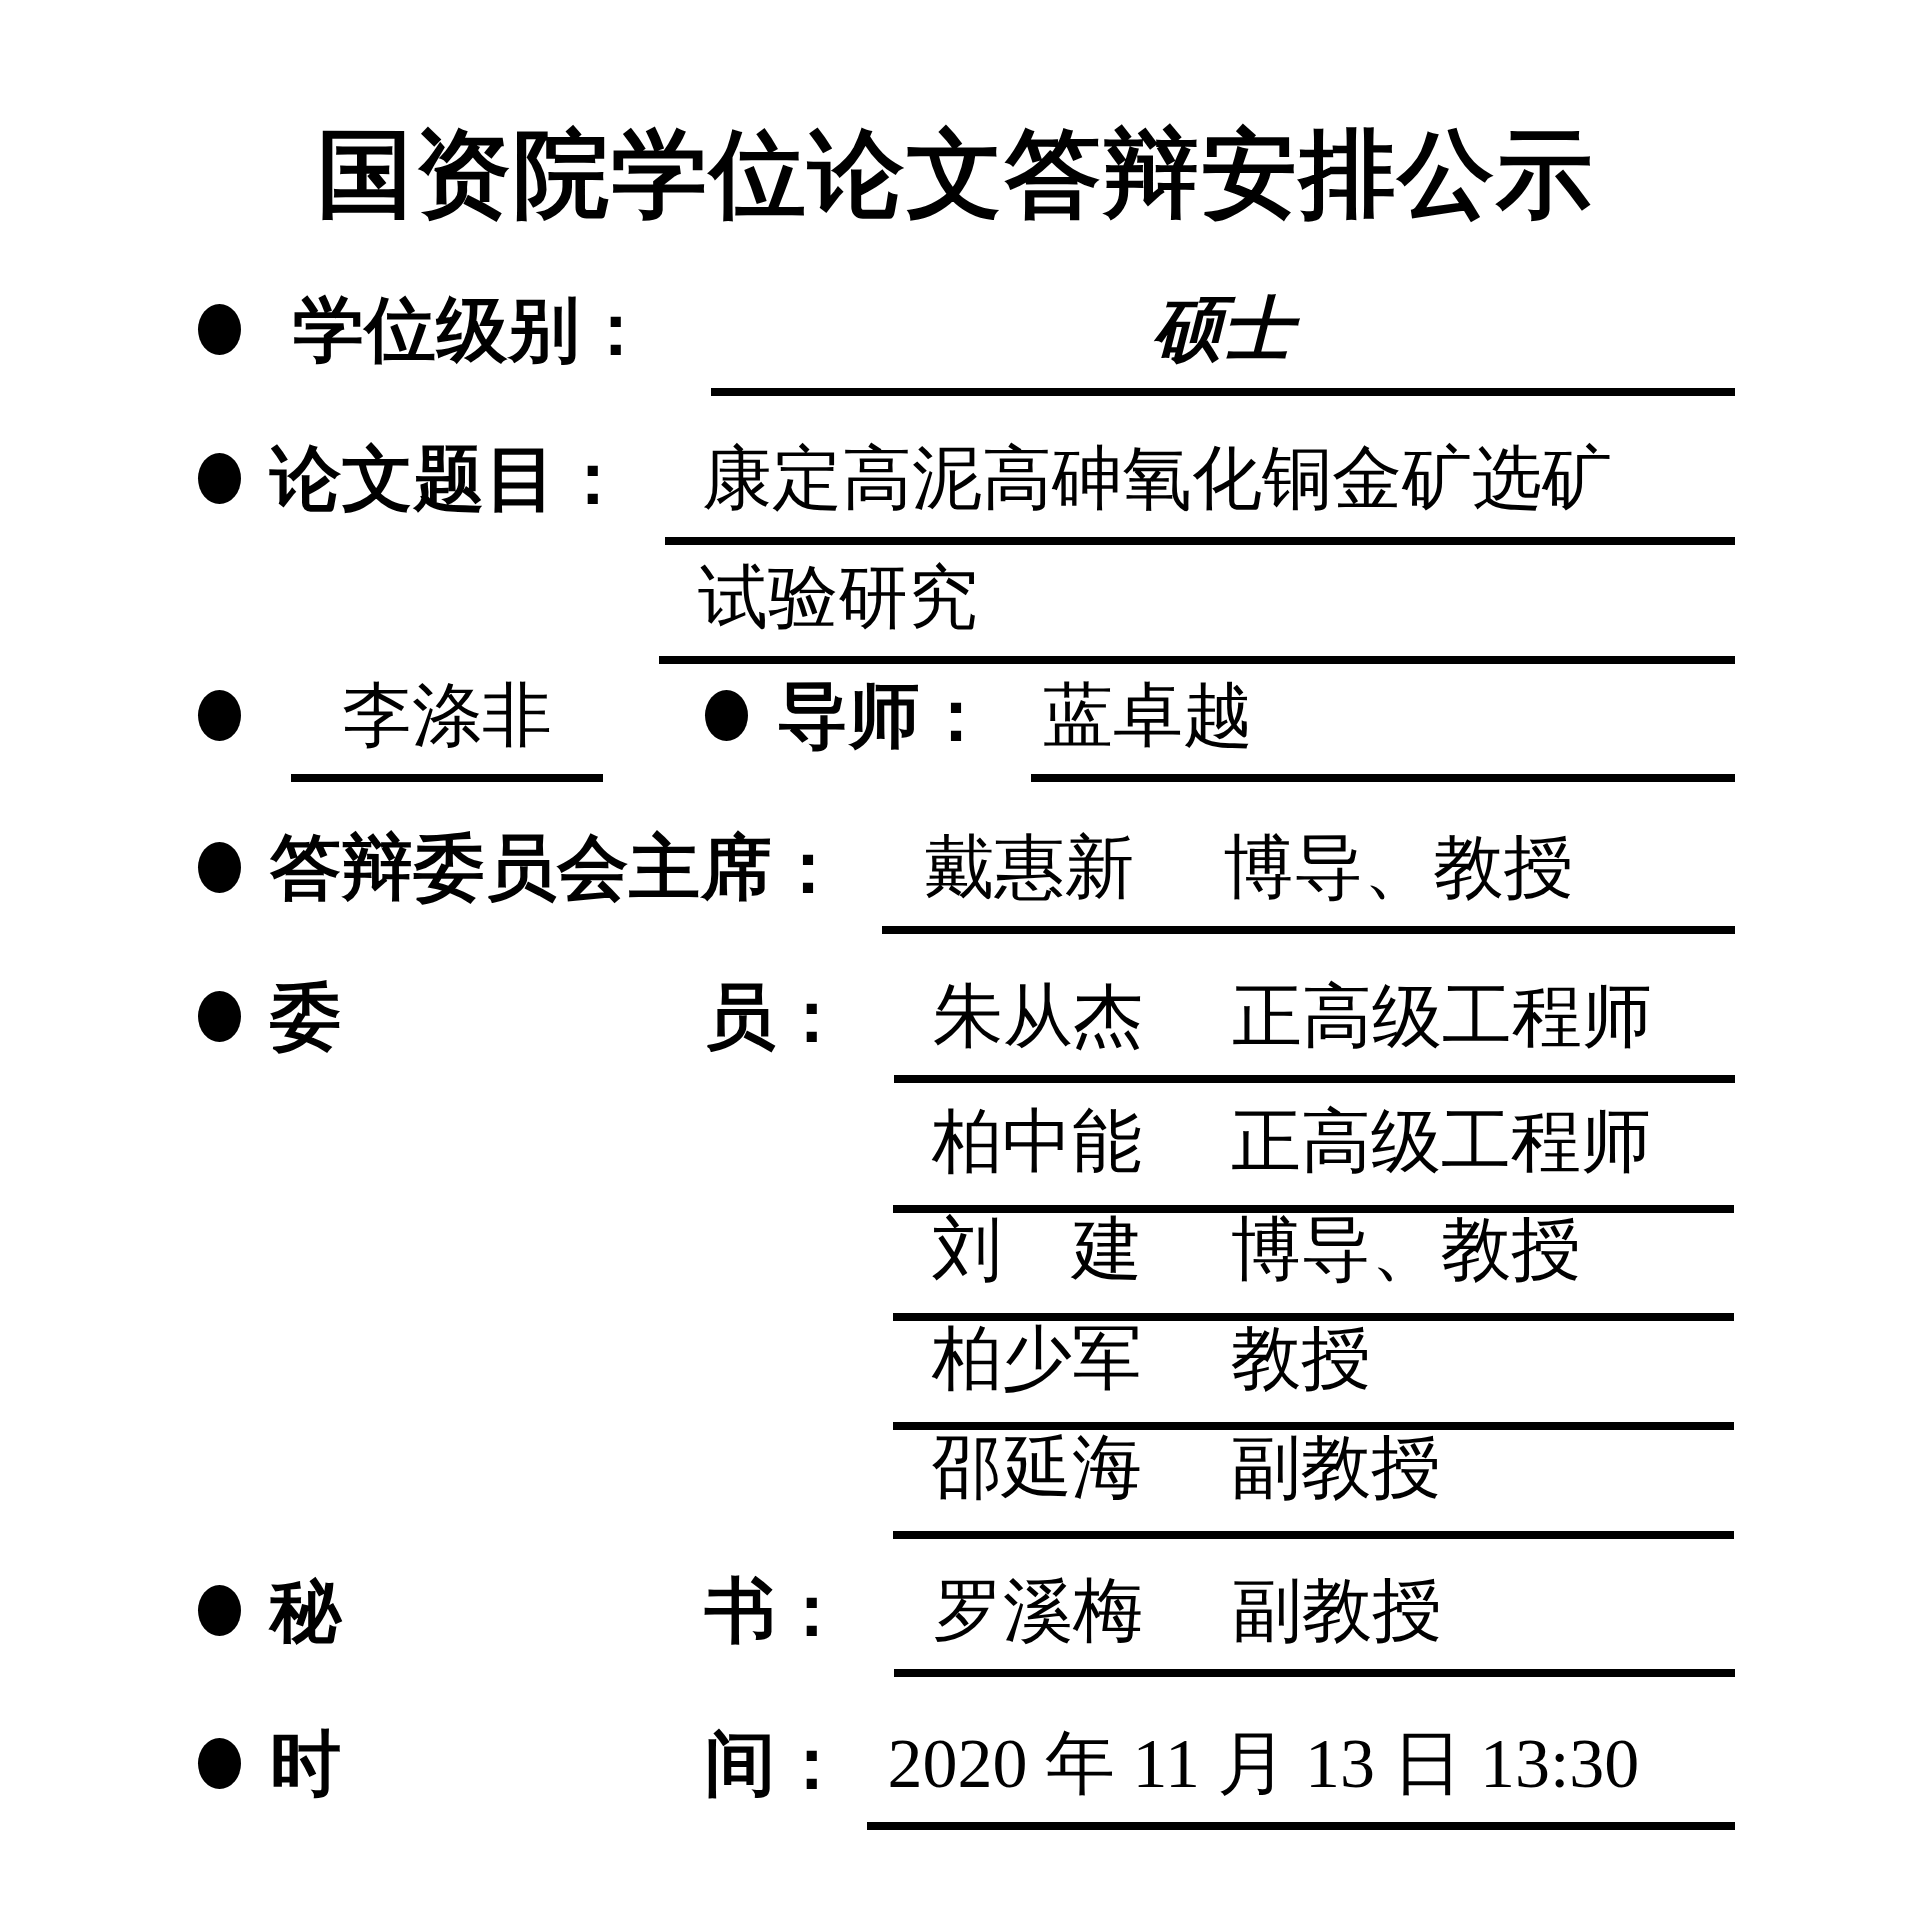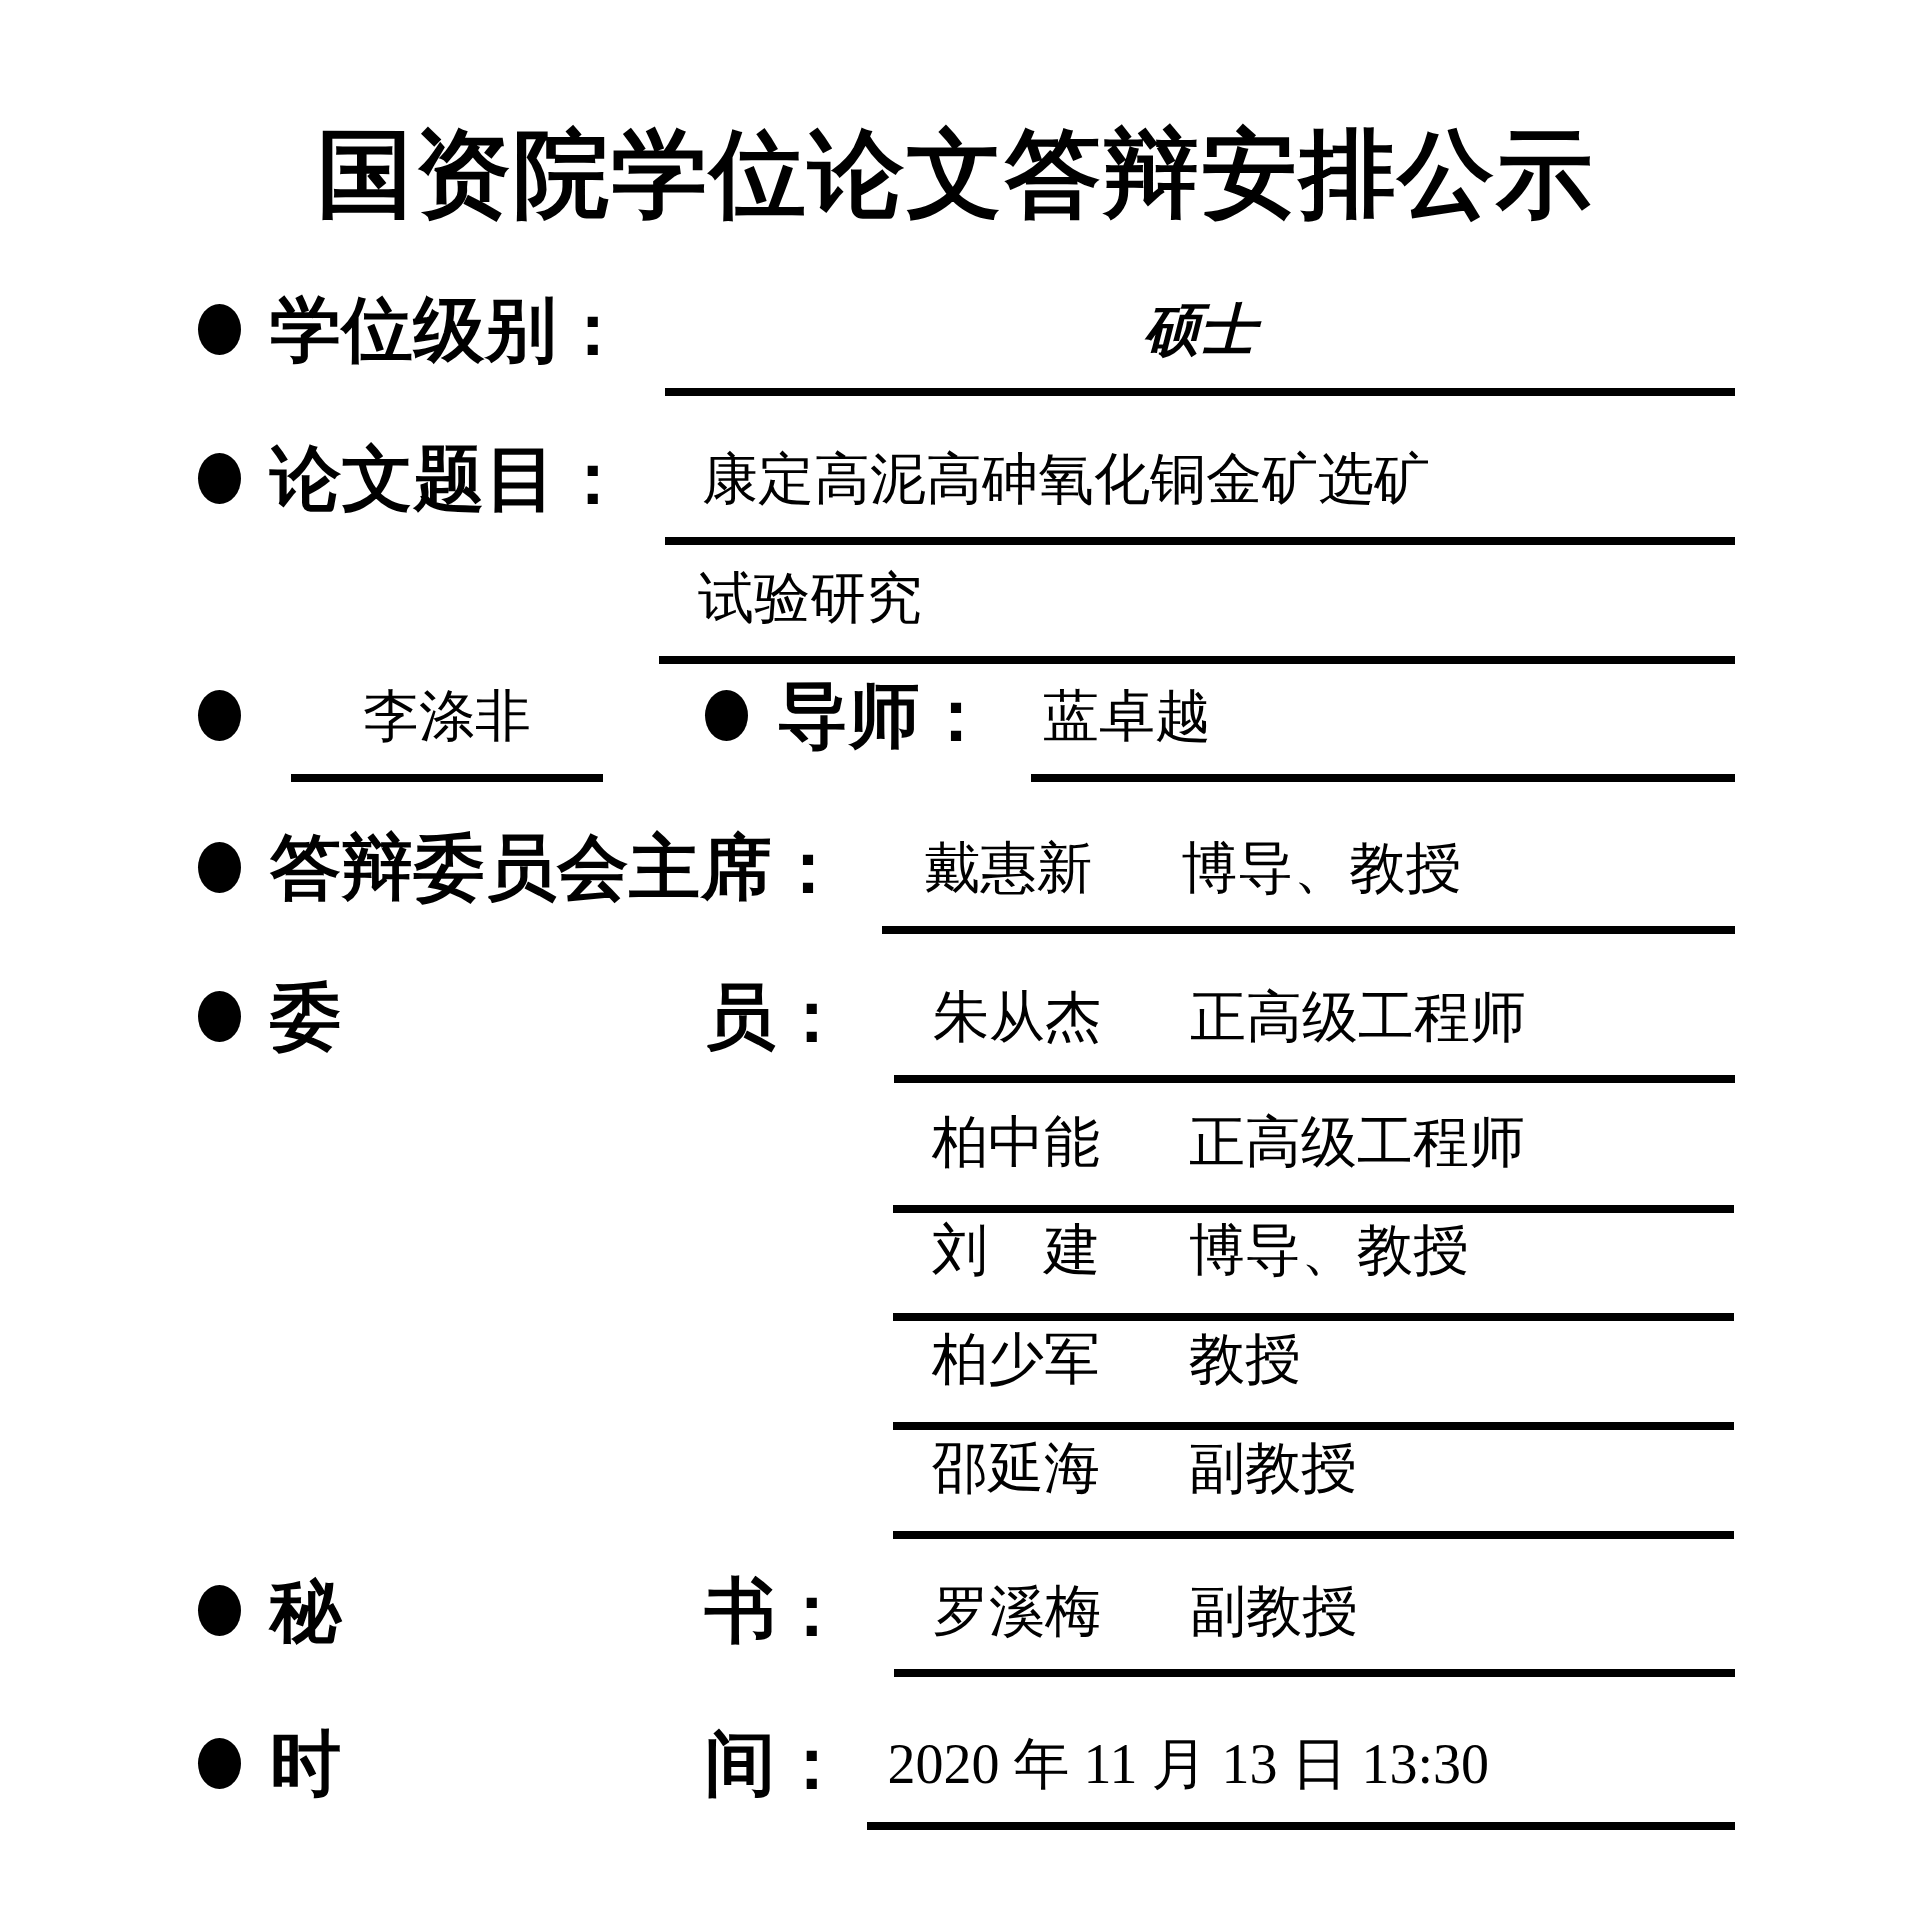--- a/index.html
+++ b/index.html
@@ -9,29 +9,29 @@
   .doc-title{padding-top:116px;text-align:center;
         font-family:"Liberation Sans","DejaVu Sans",sans-serif;
         font-weight:bold;font-size:96px;line-height:116px;letter-spacing:2.3px;white-space:nowrap;}
   .rows{padding:0 176px 0 198px;}
   .row{display:flex;align-items:flex-start;}
   .bullet{flex:none;width:43px;height:51px;background:#000;border-radius:50%;margin-top:10.8px;}
   .lbl{flex:none;font-family:"Liberation Sans","DejaVu Sans",sans-serif;font-weight:bold;
         font-size:71px;line-height:74px;margin-left:29px;white-space:nowrap;letter-spacing:0.8px;}
   .lbl-spread{width:578px;display:flex;justify-content:space-between;}
   .val{border-bottom:8.5px solid #000;box-sizing:border-box;
-        font-size:56px;line-height:74px;padding-bottom:21px;white-space:nowrap;}
+        font-size:70px;line-height:74px;padding-bottom:21px;white-space:nowrap;}
   .grow{flex:1;}
   .center{text-align:center;}
   .tight{padding-bottom:26px;}
   .name{padding-left:40px;}
   .ptitle{margin-left:89px;margin-top:24px;}
   .italic{font-style:italic;font-weight:bold;}
   
-  .r1{margin-top:61px;} .r1 .val{margin-left:36px;}
+  .r1{margin-top:61px;gap:23px;} .r1 .val{margin-left:36px;}
   .r2a{margin-top:46px;} .r2a .val{margin-left:36px;padding-left:37px;}
   .r2b{margin-top:16px;margin-left:461px;padding-left:39px;}
   .r3{margin-top:15px;}
   .v-defender{margin-left:50px;width:312px;}
   .b2{margin-left:102px;}
   .v-supervisor{margin-left:39px;padding-left:11.6px;}
   .r4{margin-top:49px;} .r4 .val{margin-left:38px;}
   .r4 .name{padding-left:42px;}
   .r5{margin-top:46px;} .r5 .val{margin-left:46px;padding-left:39px;}
   .member{margin-left:695px;width:841px;padding-left:39px;}

